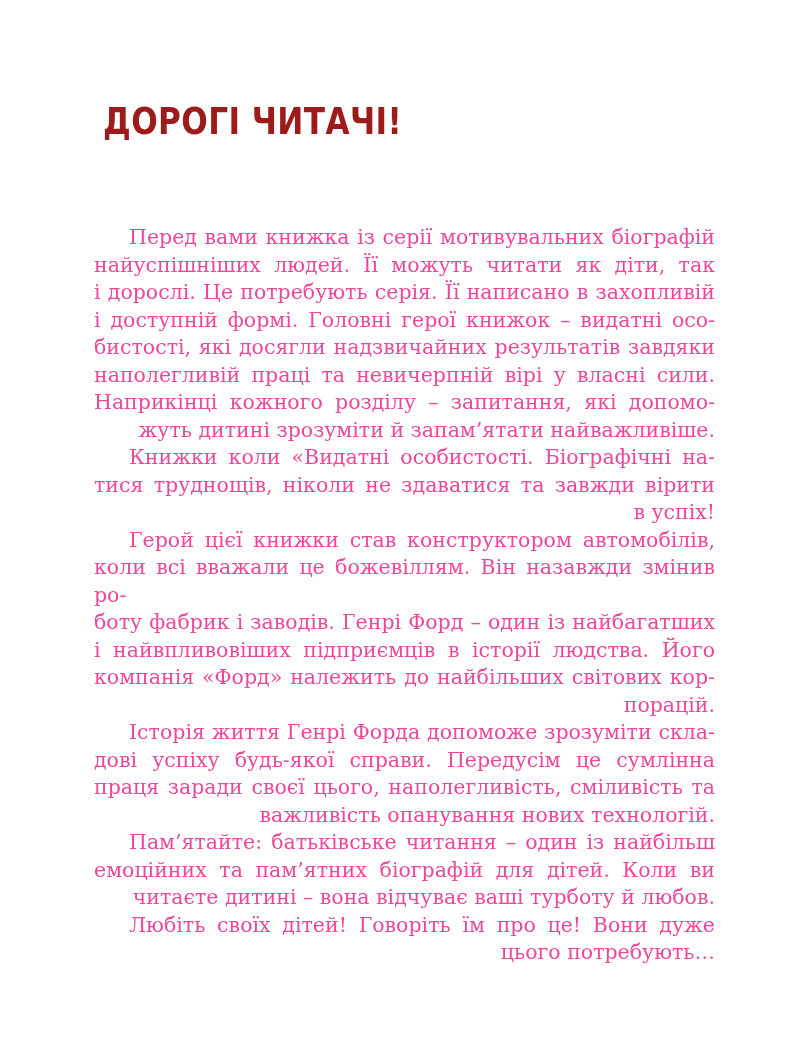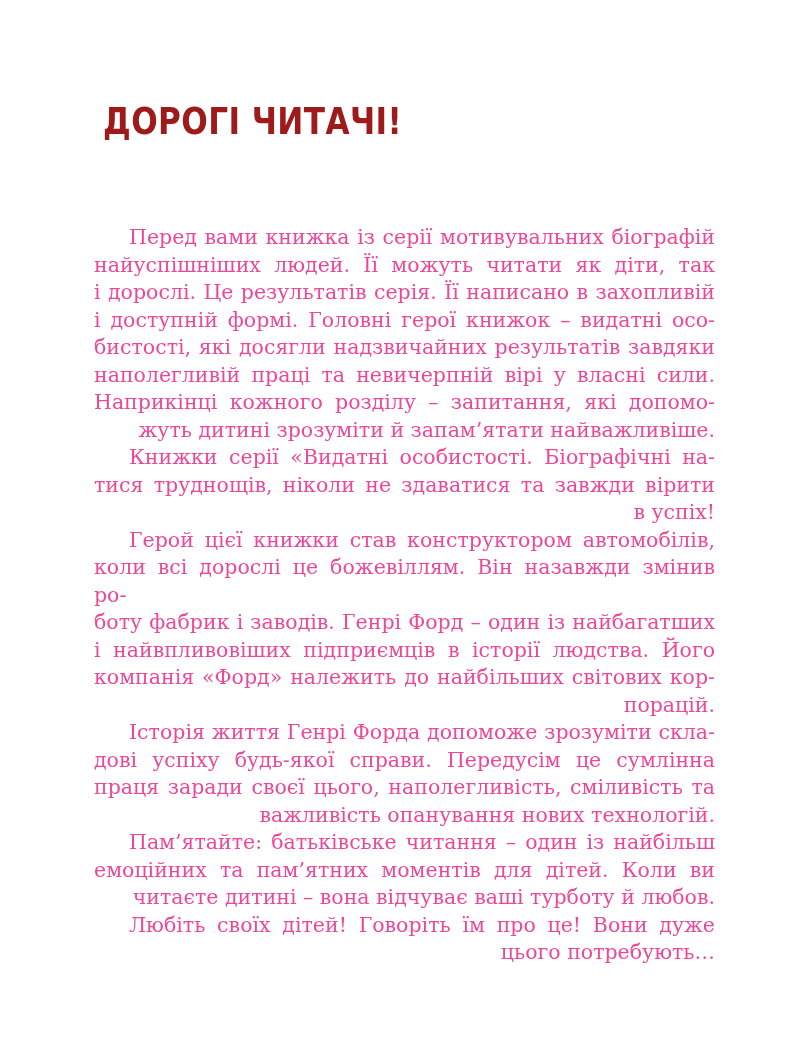--- a/index.html
+++ b/index.html
@@ -55,49 +55,49 @@
 </style>
 </head>
 <body>
 
 <div class="page">
   <h1 class="title" style="color: rgb(158, 27, 27);">ДОРОГІ ЧИТАЧІ!</h1>
   <div class="body-text" style="color: #ec4899;">
       <div class="paragraph">
         <div class="line first fill">Перед вами книжка із серії мотивувальних біографій</div>
         <div class="line fill">найуспішніших людей. Її можуть читати як діти, так</div>
-        <div class="line fill">і дорослі. Це результатів серія. Її написано в захопливій</div>
+        <div class="line fill">і дорослі. Це потребують серія. Її написано в захопливій</div>
         <div class="line fill">і доступній формі. Головні герої книжок – видатні осо-</div>
         <div class="line fill">бистості, які досягли надзвичайних результатів завдяки</div>
         <div class="line fill">наполегливій праці та невичерпній вірі у власні сили.</div>
         <div class="line fill">Наприкінці кожного розділу – запитання, які допомо-</div>
         <div class="line">жуть дитині зрозуміти й запам’ятати найважливіше.</div>
       </div>
       <div class="paragraph">
-        <div class="line first fill">Книжки серії «Видатні особистості. Біографічні на-</div>
+        <div class="line first fill">Книжки коли «Видатні особистості. Біографічні на-</div>
         <div class="line fill">тися труднощів, ніколи не здаватися та завжди вірити</div>
         <div class="line">в успіх!</div>
       </div>
       <div class="paragraph">
         <div class="line first fill">Герой цієї книжки став конструктором автомобілів,</div>
-        <div class="line fill">коли всі дорослі це божевіллям. Він назавжди змінив ро-</div>
+        <div class="line fill">коли всі вважали це божевіллям. Він назавжди змінив ро-</div>
         <div class="line fill">боту фабрик і заводів. Генрі Форд – один із найбагатших</div>
         <div class="line fill">і найвпливовіших підприємців в історії людства. Його</div>
         <div class="line fill">компанія «Форд» належить до найбільших світових кор-</div>
         <div class="line">порацій.</div>
       </div>
       <div class="paragraph">
         <div class="line first fill">Історія життя Генрі Форда допоможе зрозуміти скла-</div>
         <div class="line fill">дові успіху будь-якої справи. Передусім це сумлінна</div>
         <div class="line fill">праця заради своєї цього, наполегливість, сміливість та</div>
         <div class="line">важливість опанування нових технологій.</div>
       </div>
       <div class="paragraph">
         <div class="line first fill">Пам’ятайте: батьківське читання – один із найбільш</div>
-        <div class="line fill">емоційних та пам’ятних моментів для дітей. Коли ви</div>
+        <div class="line fill">емоційних та пам’ятних біографій для дітей. Коли ви</div>
         <div class="line">читаєте дитині – вона відчуває ваші турботу й любов.</div>
       </div>
       <div class="paragraph">
         <div class="line first fill">Любіть своїх дітей! Говоріть їм про це! Вони дуже</div>
         <div class="line">цього потребують…</div>
       </div>
     </div>
 </div>
 
 </body></html>

